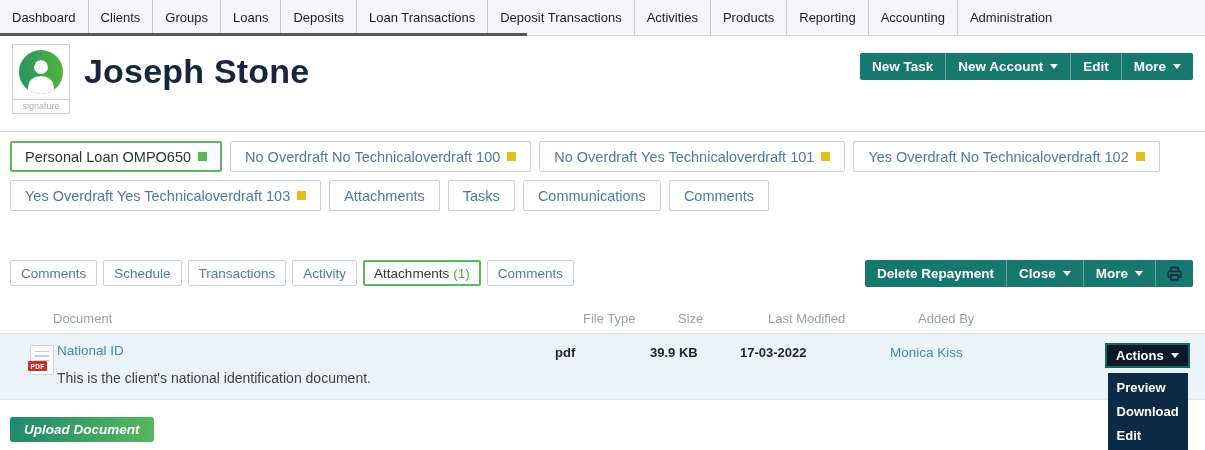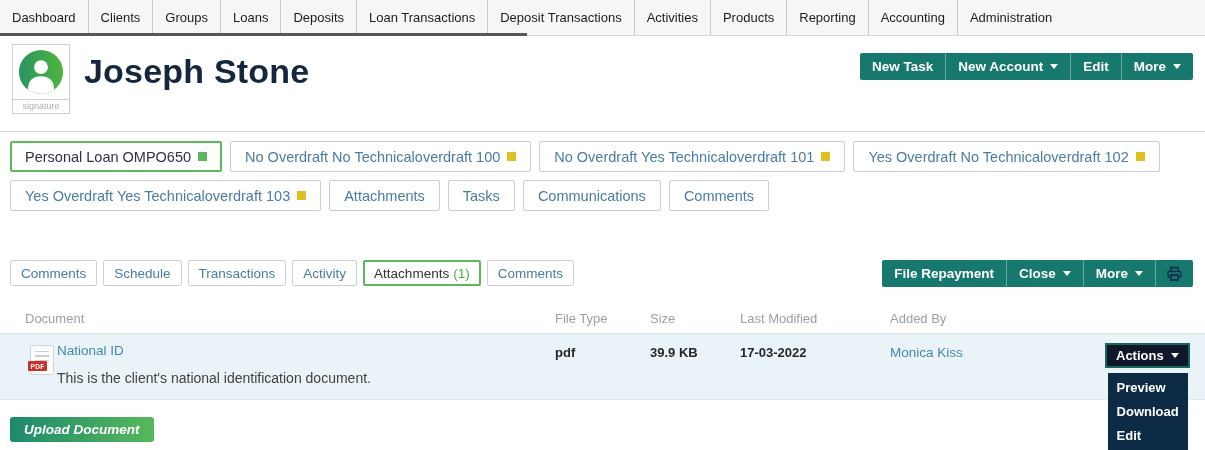--- a/index.html
+++ b/index.html
@@ -48,21 +48,21 @@
   .sub-tab { display:flex; align-items:center; padding:4px 10px; border:1px solid #ccd1d6;
              border-radius:2px; background:#fff; font-size:13.5px; color:#4a7ba3;
              cursor:pointer; white-space:nowrap; height:26px; }
   .sub-tab.selected { border:2px solid #5cb85c; color:#333; padding:3px 9px; }
   .sub-tab .count { color:#4caf50; margin-left:4px; }
   .printer-btn { display:flex; align-items:center; padding:0 10px; cursor:pointer; }
 
   
   .att-table { margin-top:24px; }
   .t-head, .t-row { display:grid;
-     grid-template-columns:555px 95px 90px 150px 215px 1fr; align-items:start; }
+     grid-template-columns:555px 95px 90px 150px 215px 1fr; align-items:start;padding-left:28px; }
   .t-head { border-bottom:1px solid #e2e2e2; }
   .t-head > div { font-size:13px; color:#9aa0a5; padding:0 0 7px; }
   .t-head > div:first-child { padding-left:25px; }
   .t-row { background:#eaf4f8; border-bottom:1px solid #dfe7ea; padding:9px 0 13px; }
   .doc-cell { display:flex; padding-left:30px; gap:3px; }
   .pdf-icon { position:relative; width:24px; height:30px; background:#fdfdfd;
               border:1px solid #cfd4d8; border-radius:2px; flex:0 0 auto; margin-top:2px; }
   .pdf-icon .doc-lines { position:absolute; top:5px; left:4px; right:4px; height:12px;
               background:repeating-linear-gradient(#c9ced2 0 1.5px, transparent 1.5px 4.5px); }
   .pdf-icon .pdf-badge { position:absolute; bottom:3px; left:-3px; background:#c9302c; color:#fff;
@@ -181,21 +181,21 @@
     <div class="sub-tab">Schedule</div>
     <div class="sub-tab">Transactions</div>
     <div class="sub-tab">Activity</div>
     <div class="sub-tab selected">
       <span>Attachments</span>
       <span class="count">(1)</span>
     </div>
     <div class="sub-tab">Comments</div>
   </div>
   <div class="teal-group" style="margin-top:0;">
-    <div class="teal-btn">File Repayment</div>
+    <div class="teal-btn">Delete Repayment</div>
     <div class="teal-btn">
       <span>Close</span>
       <span class="chev"></span>
     </div>
     <div class="teal-btn">
       <span>More</span>
       <span class="chev"></span>
     </div>
     <div class="teal-btn printer-btn">
       <span style="display:flex;">

